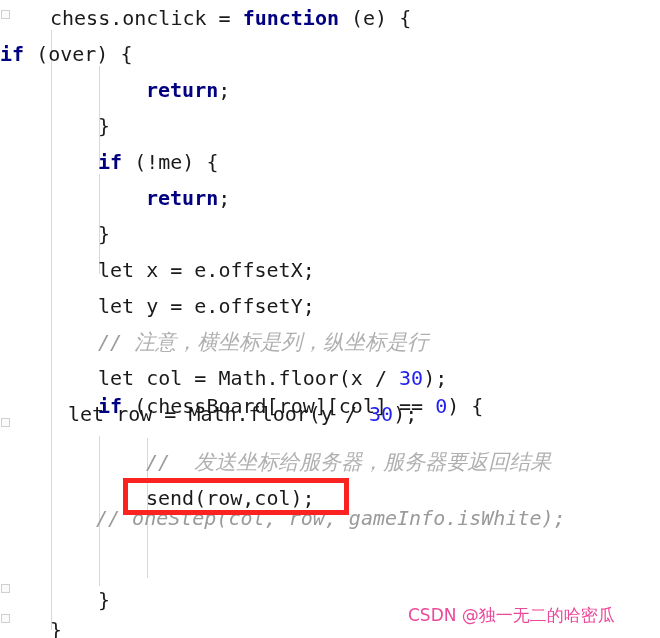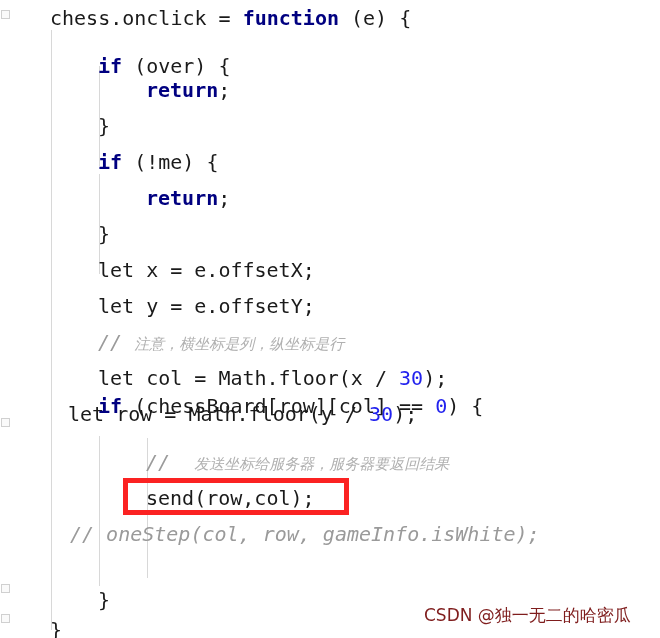--- a/index.html
+++ b/index.html
@@ -61,21 +61,21 @@
     color: #24292e;
   }
   .tok-plain   { color: #1a1a1a; }
   .tok-keyword { color: #000080; font-weight: bold; }
   .tok-number  { color: #2222ee; }
   .tok-comment { color: #9a9a9a; font-style: italic; }
   .tok-comment-cjk {
     color: #b0b0b0;
     font-style: italic;
     font-family: "DejaVu Serif", "Liberation Serif", serif;
-    font-size: 15px;
+    font-size: 21px;
   }
 
   
   .red-box {
     position: absolute;
     border: 5px solid #fb2222;
     box-sizing: border-box;
     background: transparent;
     pointer-events: none;
   }
@@ -104,36 +104,36 @@
   <div id="indent-guides">
       <div class="indent-guide" style="left: 51px; top: 30px; height: 600px; background: rgb(216, 216, 216);"></div>
       <div class="indent-guide" style="left: 99px; top: 66px; height: 100px; background: rgb(216, 216, 216);"></div>
       <div class="indent-guide" style="left: 99px; top: 174px; height: 100px; background: rgb(216, 216, 216);"></div>
       <div class="indent-guide" style="left: 99px; top: 436px; height: 150px; background: rgb(216, 216, 216);"></div>
       <div class="indent-guide" style="left: 147px; top: 438px; height: 140px; background: rgb(216, 216, 216);"></div>
     </div>
 
   <div class="code-area" id="code-area">
       <div class="code-line" style="top: 0px; padding-left: 50px;"><span class="tok-plain">chess.onclick = </span><span class="tok-keyword">function</span><span class="tok-plain"> (e) {</span></div>
-      <div class="code-line" style="top: 48px; padding-left: 98px;"><span class="tok-keyword">if</span><span class="tok-plain"> (over) {</span></div>
+      <div class="code-line" style="top: 36px; "><span class="tok-keyword">if</span><span class="tok-plain"> (over) {</span></div>
       <div class="code-line" style="top: 72px; padding-left: 146px;"><span class="tok-keyword">return</span><span class="tok-plain">;</span></div>
       <div class="code-line" style="top: 108px; padding-left: 98px;"><span class="tok-plain">}</span></div>
       <div class="code-line" style="top: 144px; padding-left: 98px;"><span class="tok-keyword">if</span><span class="tok-plain"> (!me) {</span></div>
       <div class="code-line" style="top: 180px; padding-left: 146px;"><span class="tok-keyword">return</span><span class="tok-plain">;</span></div>
       <div class="code-line" style="top: 216px; padding-left: 98px;"><span class="tok-plain">}</span></div>
       <div class="code-line" style="top: 252px; padding-left: 98px;"><span class="tok-plain">let x = e.offsetX;</span></div>
       <div class="code-line" style="top: 288px; padding-left: 98px;"><span class="tok-plain">let y = e.offsetY;</span></div>
       <div class="code-line" style="top: 324px; padding-left: 98px;"><span class="tok-comment">// </span><span class="tok-comment-cjk">注意，横坐标是列，纵坐标是行</span></div>
       <div class="code-line" style="top: 360px; padding-left: 98px;"><span class="tok-plain">let col = Math.floor(x / </span><span class="tok-number">30</span><span class="tok-plain">);</span></div>
       <div class="code-line" style="top: 396px; padding-left: 68px;"><span class="tok-plain">let row = Math.floor(y / </span><span class="tok-number">30</span><span class="tok-plain">);</span></div>
       <div class="code-line" style="top: 388px; padding-left: 98px;"><span class="tok-keyword">if</span><span class="tok-plain"> (chessBoard[row][col] == </span><span class="tok-number">0</span><span class="tok-plain">) {</span></div>
       <div class="code-line" style="top: 444px; padding-left: 146px;"><span class="tok-comment">//  </span><span class="tok-comment-cjk">发送坐标给服务器，服务器要返回结果</span></div>
       <div class="code-line" style="top: 480px; padding-left: 146px;"><span class="tok-plain">send(row,col);</span></div>
-      <div class="code-line" style="top: 516px; padding-left: 70px;"><span class="tok-comment">// oneStep(col, row, gameInfo.isWhite);</span></div>
+      <div class="code-line" style="top: 500px; padding-left: 96px;"><span class="tok-comment">// oneStep(col, row, gameInfo.isWhite);</span></div>
       <div class="code-line" style="top: 582px; padding-left: 98px;"><span class="tok-plain">}</span></div>
       <div class="code-line" style="top: 612px; padding-left: 50px;"><span class="tok-plain">}</span></div>
     </div>
 
   <div class="red-box" id="red-box" style="left: 123px; top: 478px; width: 226px; height: 37px; border-color: rgb(251, 34, 34);"></div>
 
-  <div class="watermark" id="watermark" style="left: 424px; top: 604px; color: #7f1d1d;">CSDN @独一无二的哈密瓜</div>
+  <div class="watermark" id="watermark" style="left: 408px; top: 604px; color: #ec4899;">CSDN @独一无二的哈密瓜</div>
 
 </div>
 
 </body></html>

